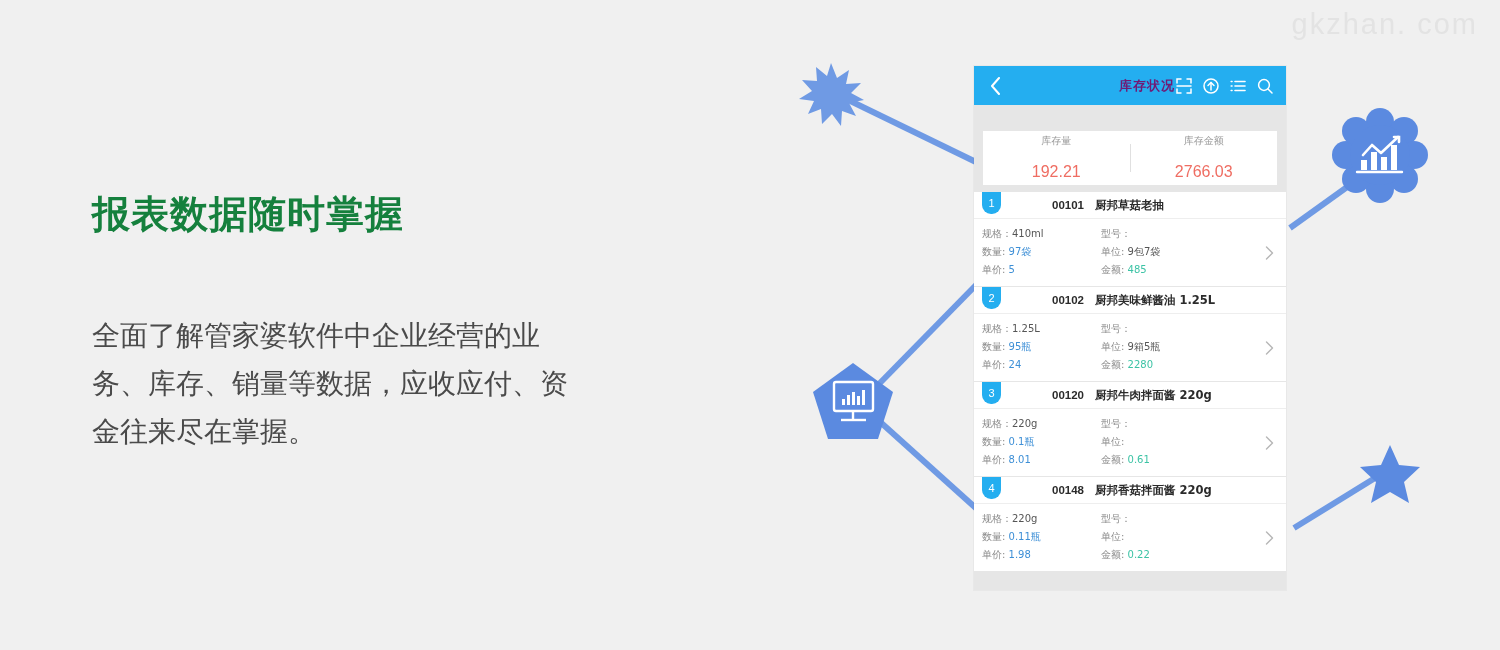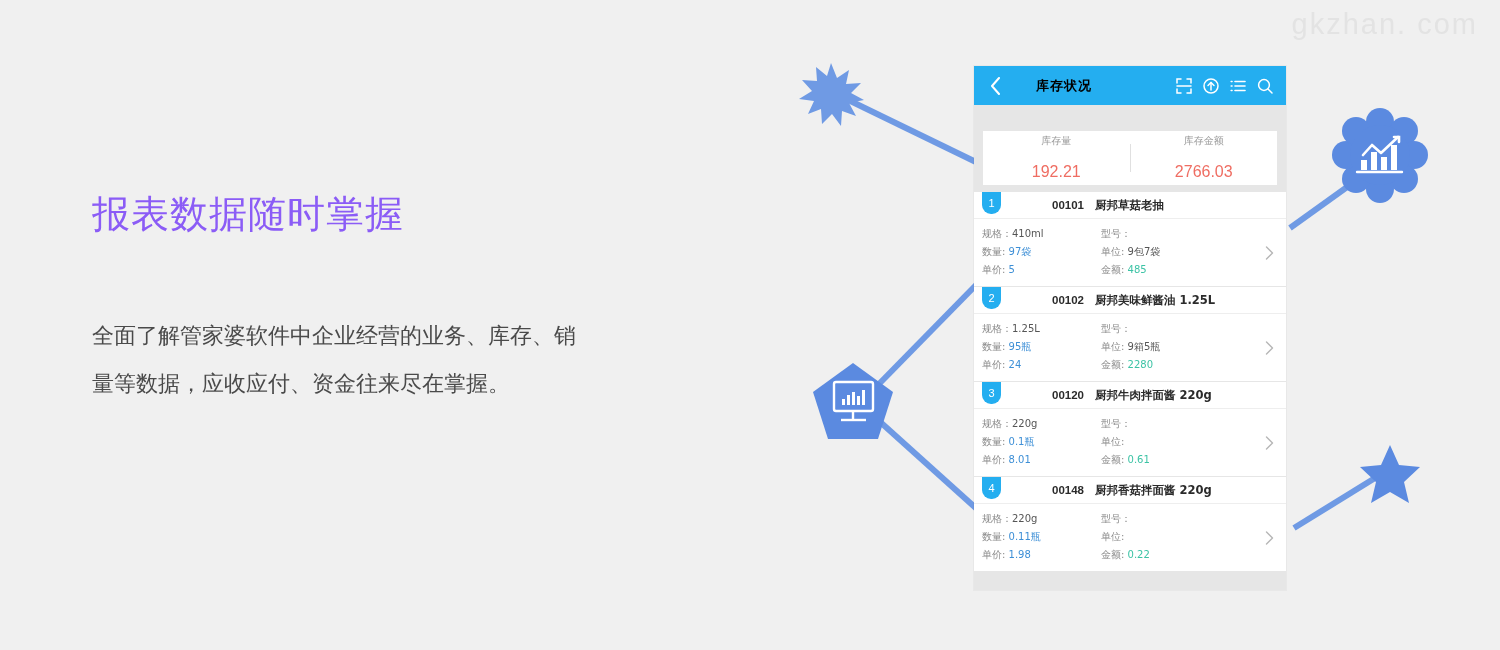--- a/index.html
+++ b/index.html
@@ -27,29 +27,29 @@
   }
 
   
   .left-copy {
     position: absolute;
     left: 92px; top: 192px;
     width: 520px;
   }
   .headline {
     font-size: 38px;
-    font-weight: normal;
-    color: #8b5cf6;
+    font-weight: bold;
+    color: #15803d;
     letter-spacing: 1px;
     line-height: 1.2;
     font-family: "DejaVu Sans", sans-serif;
   }
   .body-copy {
     margin-top: 74px;
-    font-size: 22px;
+    font-size: 28px;
     line-height: 48px;
     color: #4a4a4a;
     width: 500px;
     font-family: "DejaVu Sans", sans-serif;
   }
 
   
   .deco {
     position: absolute;
     left: 0; top: 0;
@@ -74,24 +74,24 @@
     padding: 0 10px;
     color: #fff;
   }
   .back-chevron {
     width: 22px; height: 22px;
     display: flex; align-items: center; justify-content: center;
     cursor: pointer;
   }
   .phone-title {
     flex: 1;
-    text-align: left;
+    text-align: right;
     font-size: 13px;
     font-weight: bold;
-    color: #000000;
+    color: #701a75;
     letter-spacing: 1px;
     padding-left: 30px;
     font-family: "DejaVu Sans", sans-serif;
   }
   .header-icons {
     display: flex;
     align-items: center;
     gap: 9px;
     padding-right: 2px;
   }

